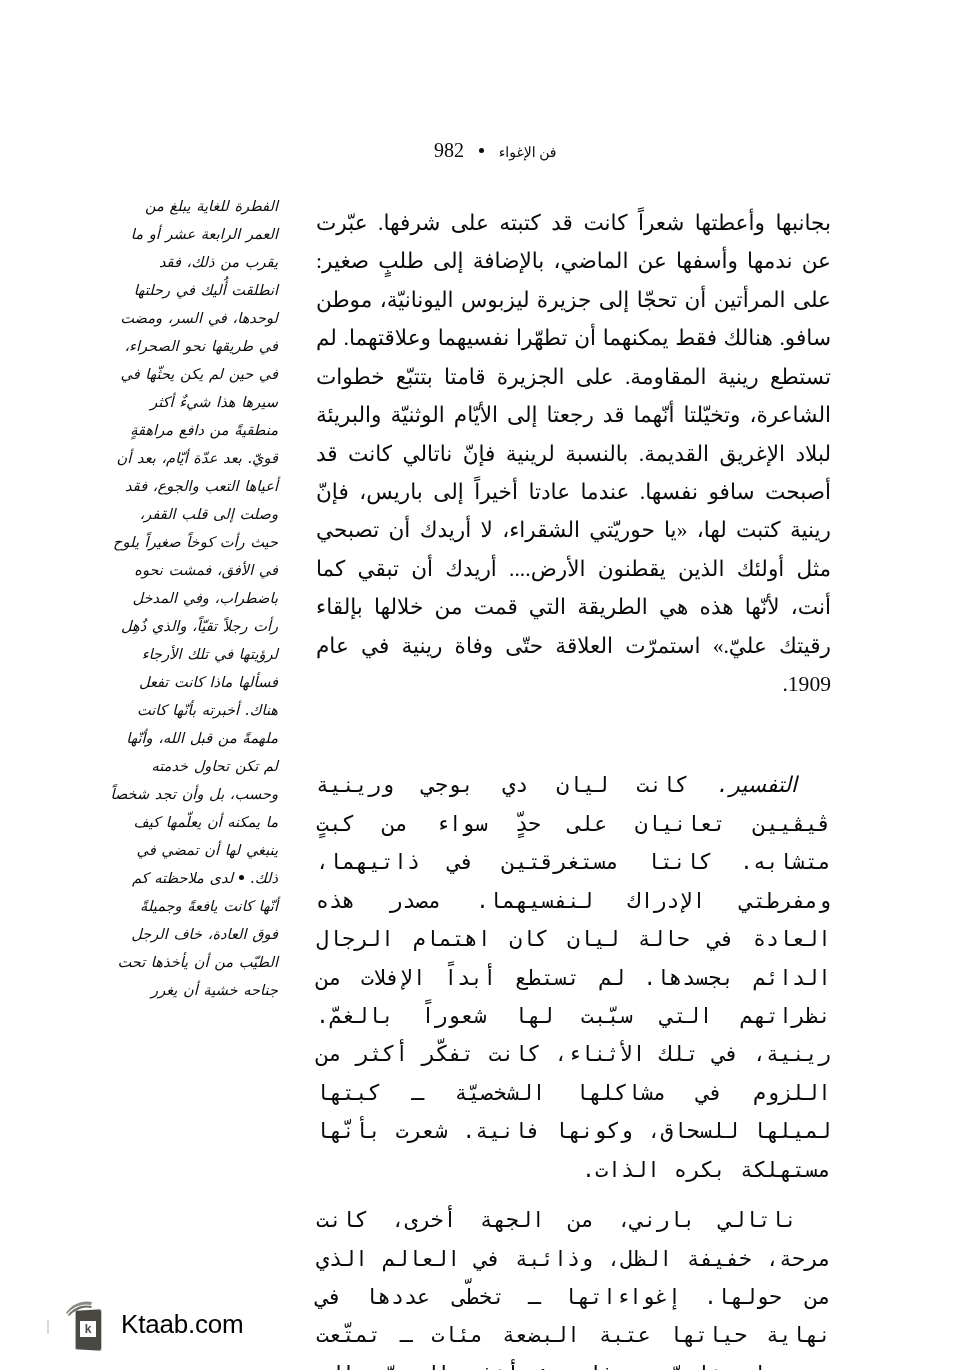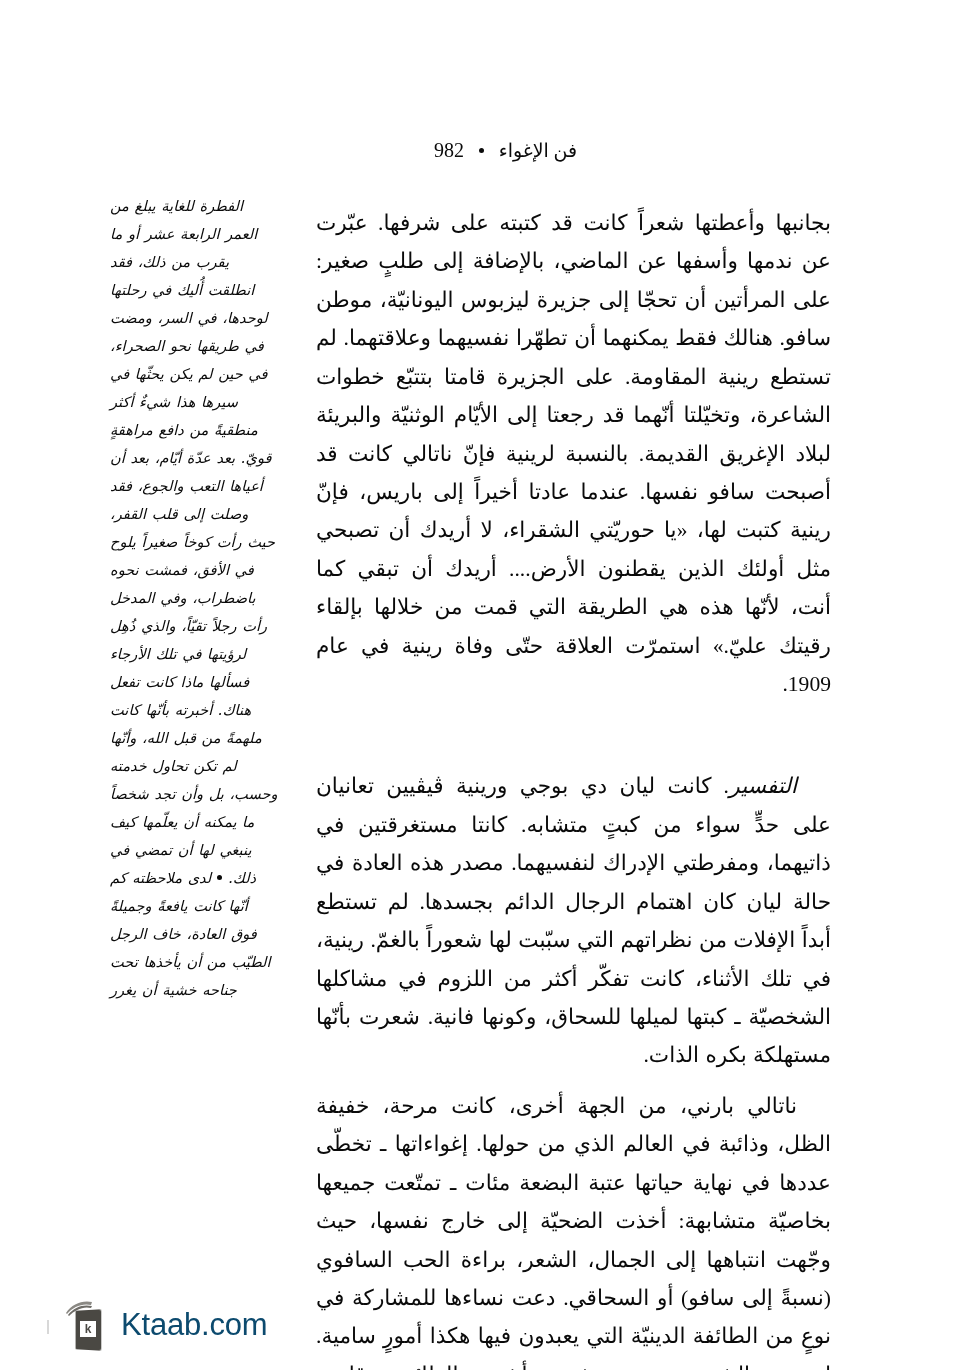--- a/index.html
+++ b/index.html
@@ -45,21 +45,21 @@
   .running-head .rh-dot {
     display: inline-block;
     width: 5px;
     height: 5px;
     border-radius: 50%;
     background: #0b0b0b;
     vertical-align: 4px;
     margin: 0 10px 0 10px;
   }
   .running-head .rh-title {
-    font-size: 19px;
+    font-size: 14px;
   }
 
   
   .content {
     position: absolute;
     top: 192px;
     right: 112px;
     left: 110px;
     height: 1060px;
     display: flex;
@@ -69,21 +69,21 @@
   }
 
   
   .margin-note {
     flex: 0 0 168px;
     width: 168px;
     font-family: "DejaVu Serif", "Liberation Serif", serif;
     font-style: italic;
     font-size: 14.6px;
     line-height: 1.92;
-    text-align: left;
+    text-align: right;
     direction: rtl;
     color: #0a0a0a;
     letter-spacing: 0px;
     word-spacing: 1px;
   }
   .margin-note p {
     margin: 0;
   }
   .margin-note .note-bullet {
     display: inline-block;
@@ -105,20 +105,21 @@
     text-justify: inter-word;
     color: #0a0a0a;
     word-spacing: 1px;
   }
   .main-col p {
     margin: 12px;
     text-align: justify;
   }
   .main-col p.indent {
     text-indent: 34px;
+    font-family: Liberation Mono, monospace;
   }
   .para-gap {
     height: 40px;
   }
   .term {
     font-style: italic;
   }
 
   
   .footer-watermark {
@@ -162,22 +163,22 @@
   }
   .wm-logo .page-fan {
     position: absolute;
     left: 0px;
     top: 2px;
     width: 30px;
     height: 16px;
   }
   .wm-text {
     font-family: "Liberation Sans", "DejaVu Sans", sans-serif;
-    font-size: 31px;
-    color: #0c4a6e;
+    font-size: 26px;
+    color: #000000;
     letter-spacing: -0.2px;
     line-height: 1;
     text-align: right;
   }
   .wm-tick {
     position: absolute;
     left: 47px;
     bottom: 36px;
     width: 2px;
     height: 14px;

